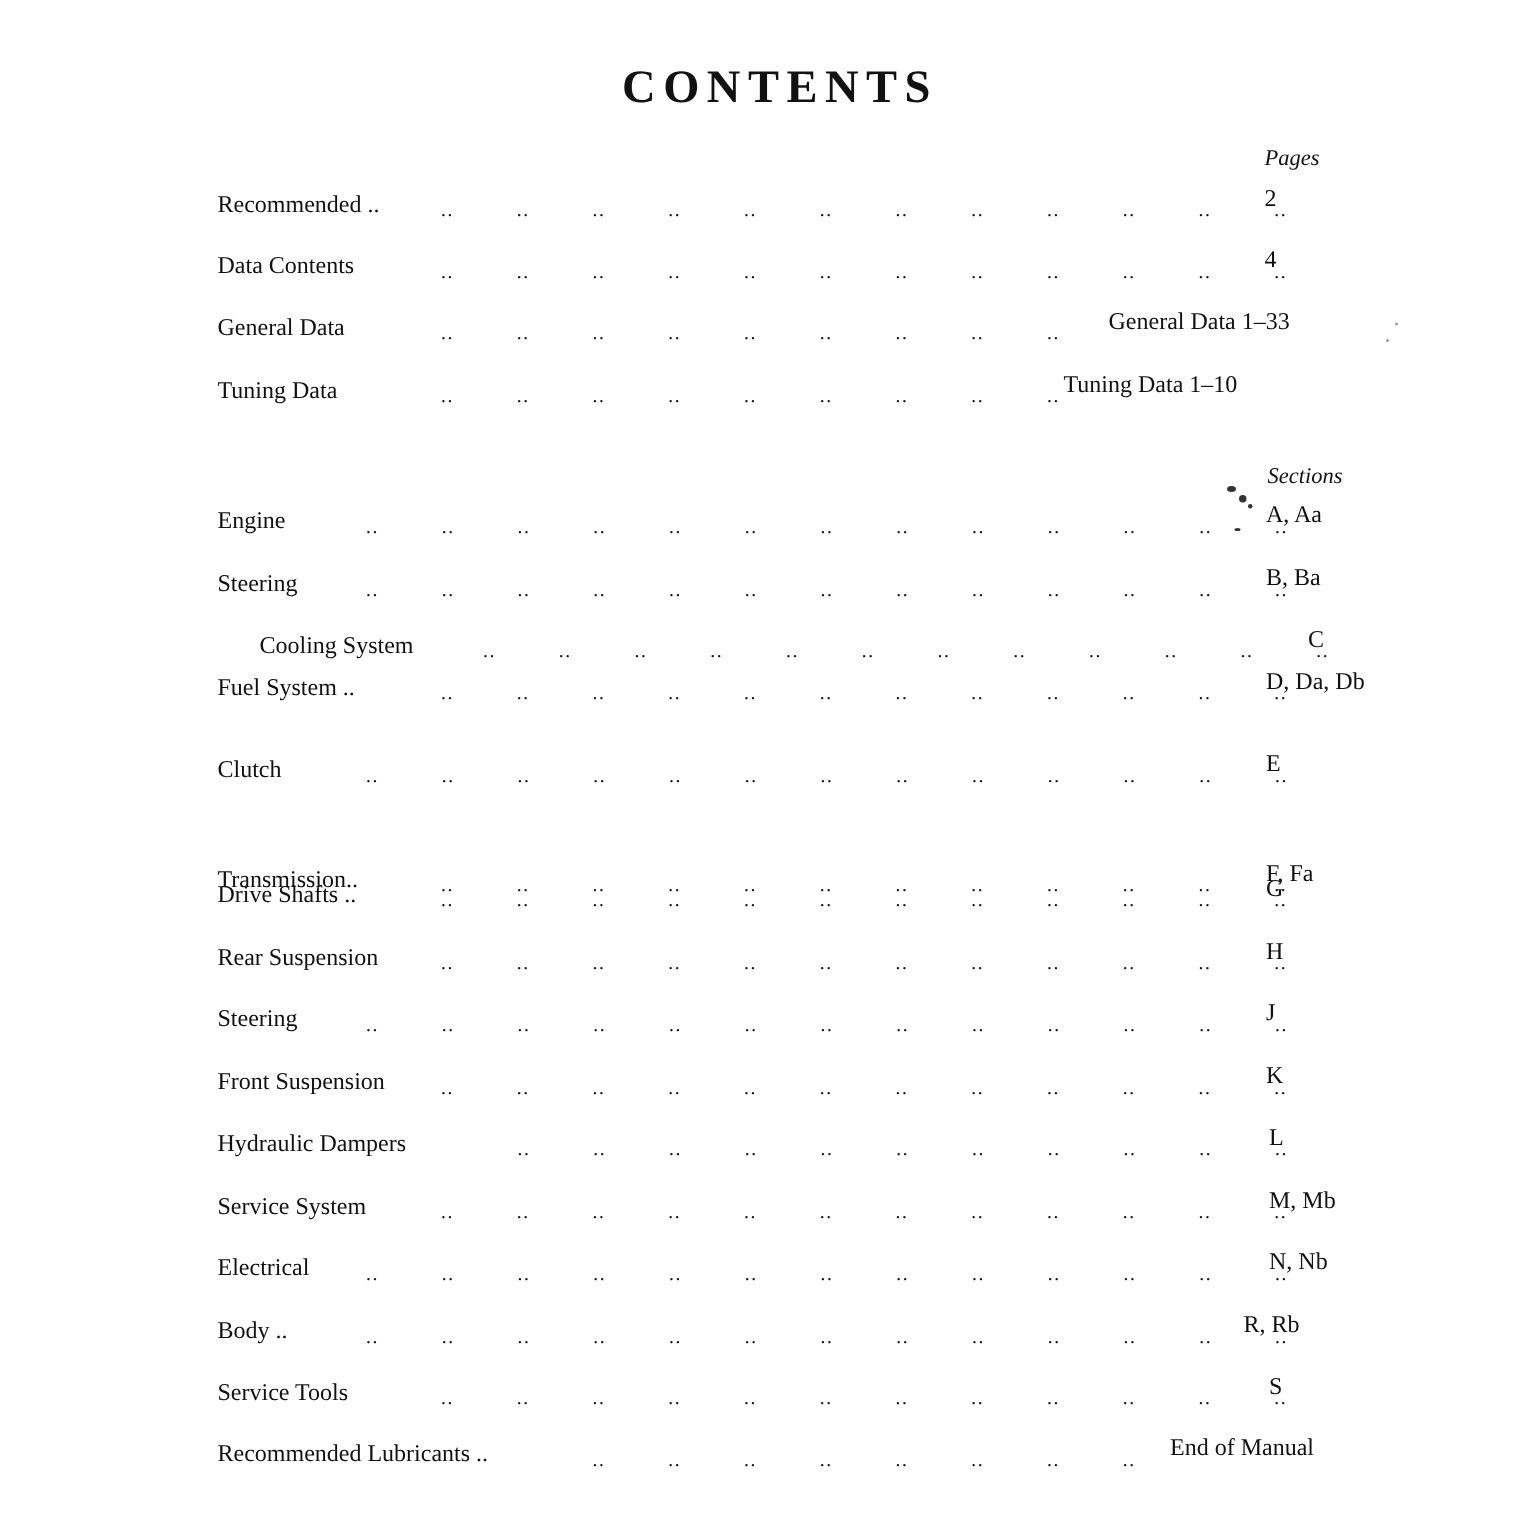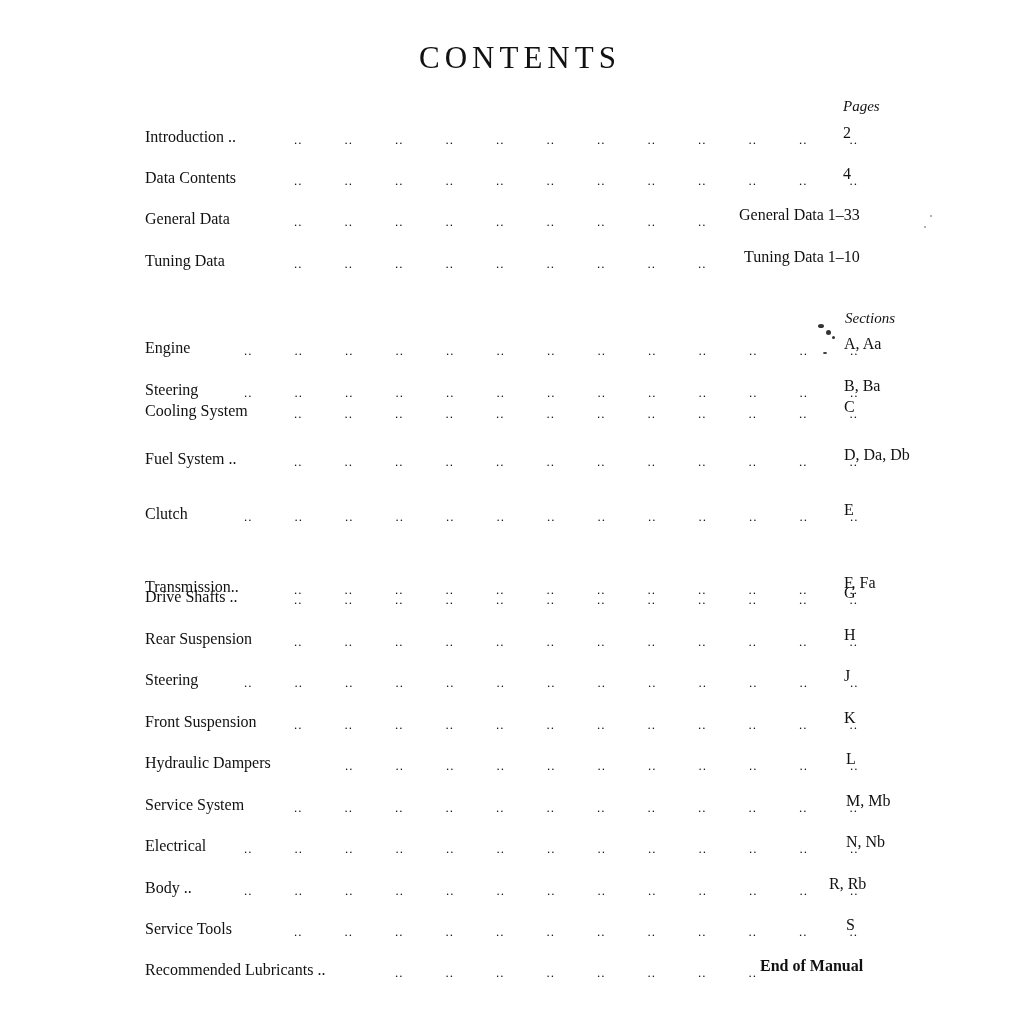--- a/index.html
+++ b/index.html
@@ -16,21 +16,21 @@
     color: #111111;
   }
   .title {
     position: absolute;
     top: 40px;
     left: 0;
     width: 1024px;
     text-align: center;
     font-size: 31px;
     letter-spacing: 5px;
-    font-weight: normal;
+    font-weight: bold;
     margin: 0;
     padding-left: 16px;
     box-sizing: border-box;
   }
   .col-label {
     position: absolute;
     font-style: italic;
     font-size: 15px;
   }
   .row {
@@ -74,21 +74,21 @@
 </style>
 </head>
 <body>
 
 <h1 class="title">CONTENTS</h1>
 
 <div class="col-label" style="left:843px; top:98px;">Pages</div>
 
 <div>
   <div class="row" style="top:128px;">
-    <span class="label">Introduction ..</span>
+    <span class="label">Recommended ..</span>
     <div class="leaders" style="left:128px;">
       <span>..</span>
         <span>..</span>
         <span>..</span>
         <span>..</span>
         <span>..</span>
         <span>..</span>
         <span>..</span>
         <span>..</span>
         <span>..</span>
@@ -140,21 +140,21 @@
       <span>..</span>
         <span>..</span>
         <span>..</span>
         <span>..</span>
         <span>..</span>
         <span>..</span>
         <span>..</span>
         <span>..</span>
         <span>..</span>
     </div>
-    <span class="ref" style="left:599px;">Tuning Data 1–10</span>
+    <span class="ref" style="left:564px;">Tuning Data 1–10</span>
   </div>
 </div>
 
 <div class="col-label" style="left:845px; top:310px;">Sections</div>
 
 <div>
   <div class="row" style="top:339px;">
     <span class="label">Engine</span>
     <div class="leaders" style="left:78px;">
       <span>..</span>
@@ -187,21 +187,21 @@
         <span>..</span>
         <span>..</span>
         <span>..</span>
         <span>..</span>
         <span>..</span>
         <span>..</span>
     </div>
     <span class="ref" style="left:699px;">B, Ba</span>
   </div>
 
-  <div class="row" style="top:402px;">
+  <div class="row" style="top:422px;margin-left:28px;">
     <span class="label">Cooling System</span>
     <div class="leaders" style="left:128px;">
       <span>..</span>
         <span>..</span>
         <span>..</span>
         <span>..</span>
         <span>..</span>
         <span>..</span>
         <span>..</span>
         <span>..</span>
@@ -449,21 +449,21 @@
     <div class="leaders" style="left:229px;">
       <span>..</span>
         <span>..</span>
         <span>..</span>
         <span>..</span>
         <span>..</span>
         <span>..</span>
         <span>..</span>
         <span>..</span>
     </div>
-    <span class="ref" style="left:615px;font-weight:bold;">End of Manual</span>
+    <span class="ref" style="left:635px;">End of Manual</span>
   </div>
 </div>
 
 <div>
   <div class="speck" style="left:818px; top:324px; width:6px; height:4px;"></div>
   <div class="speck" style="left:826px; top:330px; width:5px; height:5px;"></div>
   <div class="speck" style="left:832px; top:336px; width:3px; height:3px;"></div>
   <div class="speck" style="left:823px; top:352px; width:4px; height:2px;"></div>
   <div class="speck" style="left:930px; top:215px; width:2px; height:2px; background:#999;"></div>
   <div class="speck" style="left:924px; top:226px; width:2px; height:2px; background:#999;"></div>

